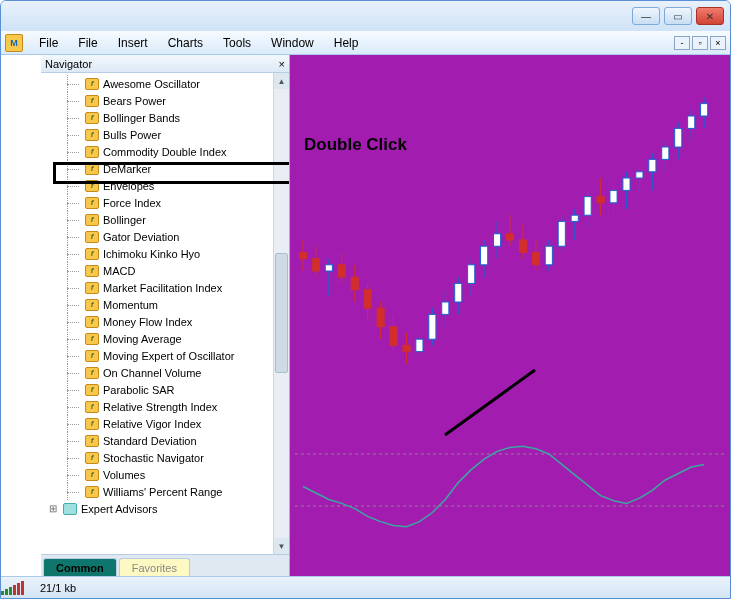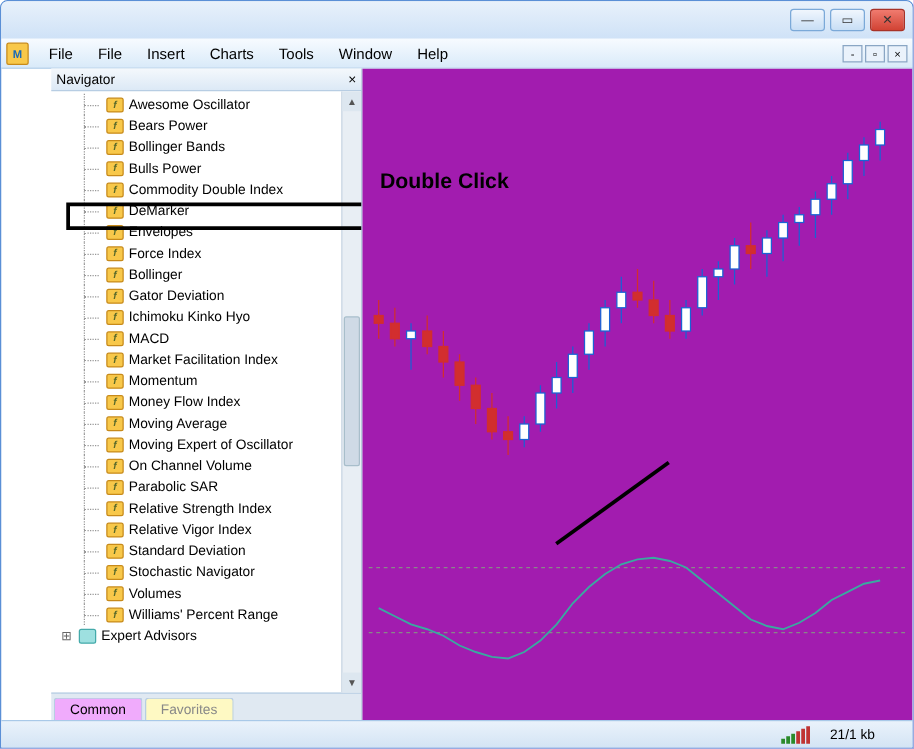--- a/index.html
+++ b/index.html
@@ -36,27 +36,27 @@
 .tree-root .ea-icon { width:14px; height:12px; background:#9ee0e0; border:1px solid #4aa; border-radius:2px; margin-right:4px; }
 .highlight-box { position:absolute; border:3px solid #000; left:12px; width:264px; height:22px; top:89px; pointer-events:none; z-index:10; }
 .scrollbar-vert { position:absolute; right:0; top:0; bottom:0; width:16px; background:#e8eef4; border-left:1px solid #c9d6e4; }
 .scroll-thumb { position:absolute; left:1px; right:1px; top:180px; height:120px; background:#cfdae6; border:1px solid #a8becb; border-radius:2px; }
 .scroll-arrow { position:absolute; left:0; right:0; height:16px; background:#dde7f0; display:flex; align-items:center; justify-content:center; font-size:8px; color:#555; }
 .scroll-arrow.up { top:0; }
 .scroll-arrow.down { bottom:0; }
 
 .nav-tabs { height: 22px; background:#e0e9f2; border-top:1px solid #b7cde3; display:flex; align-items:end; font-size:11px; }
 .nav-tab { padding: 3px 12px 2px; border:1px solid #b7cde3; background:#f4f8fc; margin-left:2px; border-bottom:none; border-radius:3px 3px 0 0; cursor:pointer; }
-.nav-tab.active { background:#f0abfc; font-weight:normal; }
+.nav-tab.active { background:#0f766e; font-weight:bold; }
 .nav-tab.inactive { background:#fef9c3; color:#888; }
 
 .chart-area { flex: 1; position: relative; background:#a21caf;text-decoration:underline; }
 .annotation { position:absolute; font-weight:bold; font-size:17px; color:#000; }
 
-.statusbar { height: 22px; background: linear-gradient(#eaf2fb,#d3e4f4); border-top:1px solid #a9c9e8; display:flex; align-items:center; justify-content:flex-end; font-size:11px; padding:0 20px; }
+.statusbar { height: 22px; background: linear-gradient(#eaf2fb,#d3e4f4); border-top:1px solid #a9c9e8; display:flex; align-items:center; font-size:11px; padding:0 0; }
 .conn-bars { display:flex; align-items:flex-end; gap:1px; margin-right:16px; }
 .conn-bars span { width:3px; background:#2a8a2a; }
 .conn-bars span.r { background:#c03333; }
 .kb-text { margin-right:10px; }
 
 svg { display:block; }
 </style>
 </head>
 <body>
 

